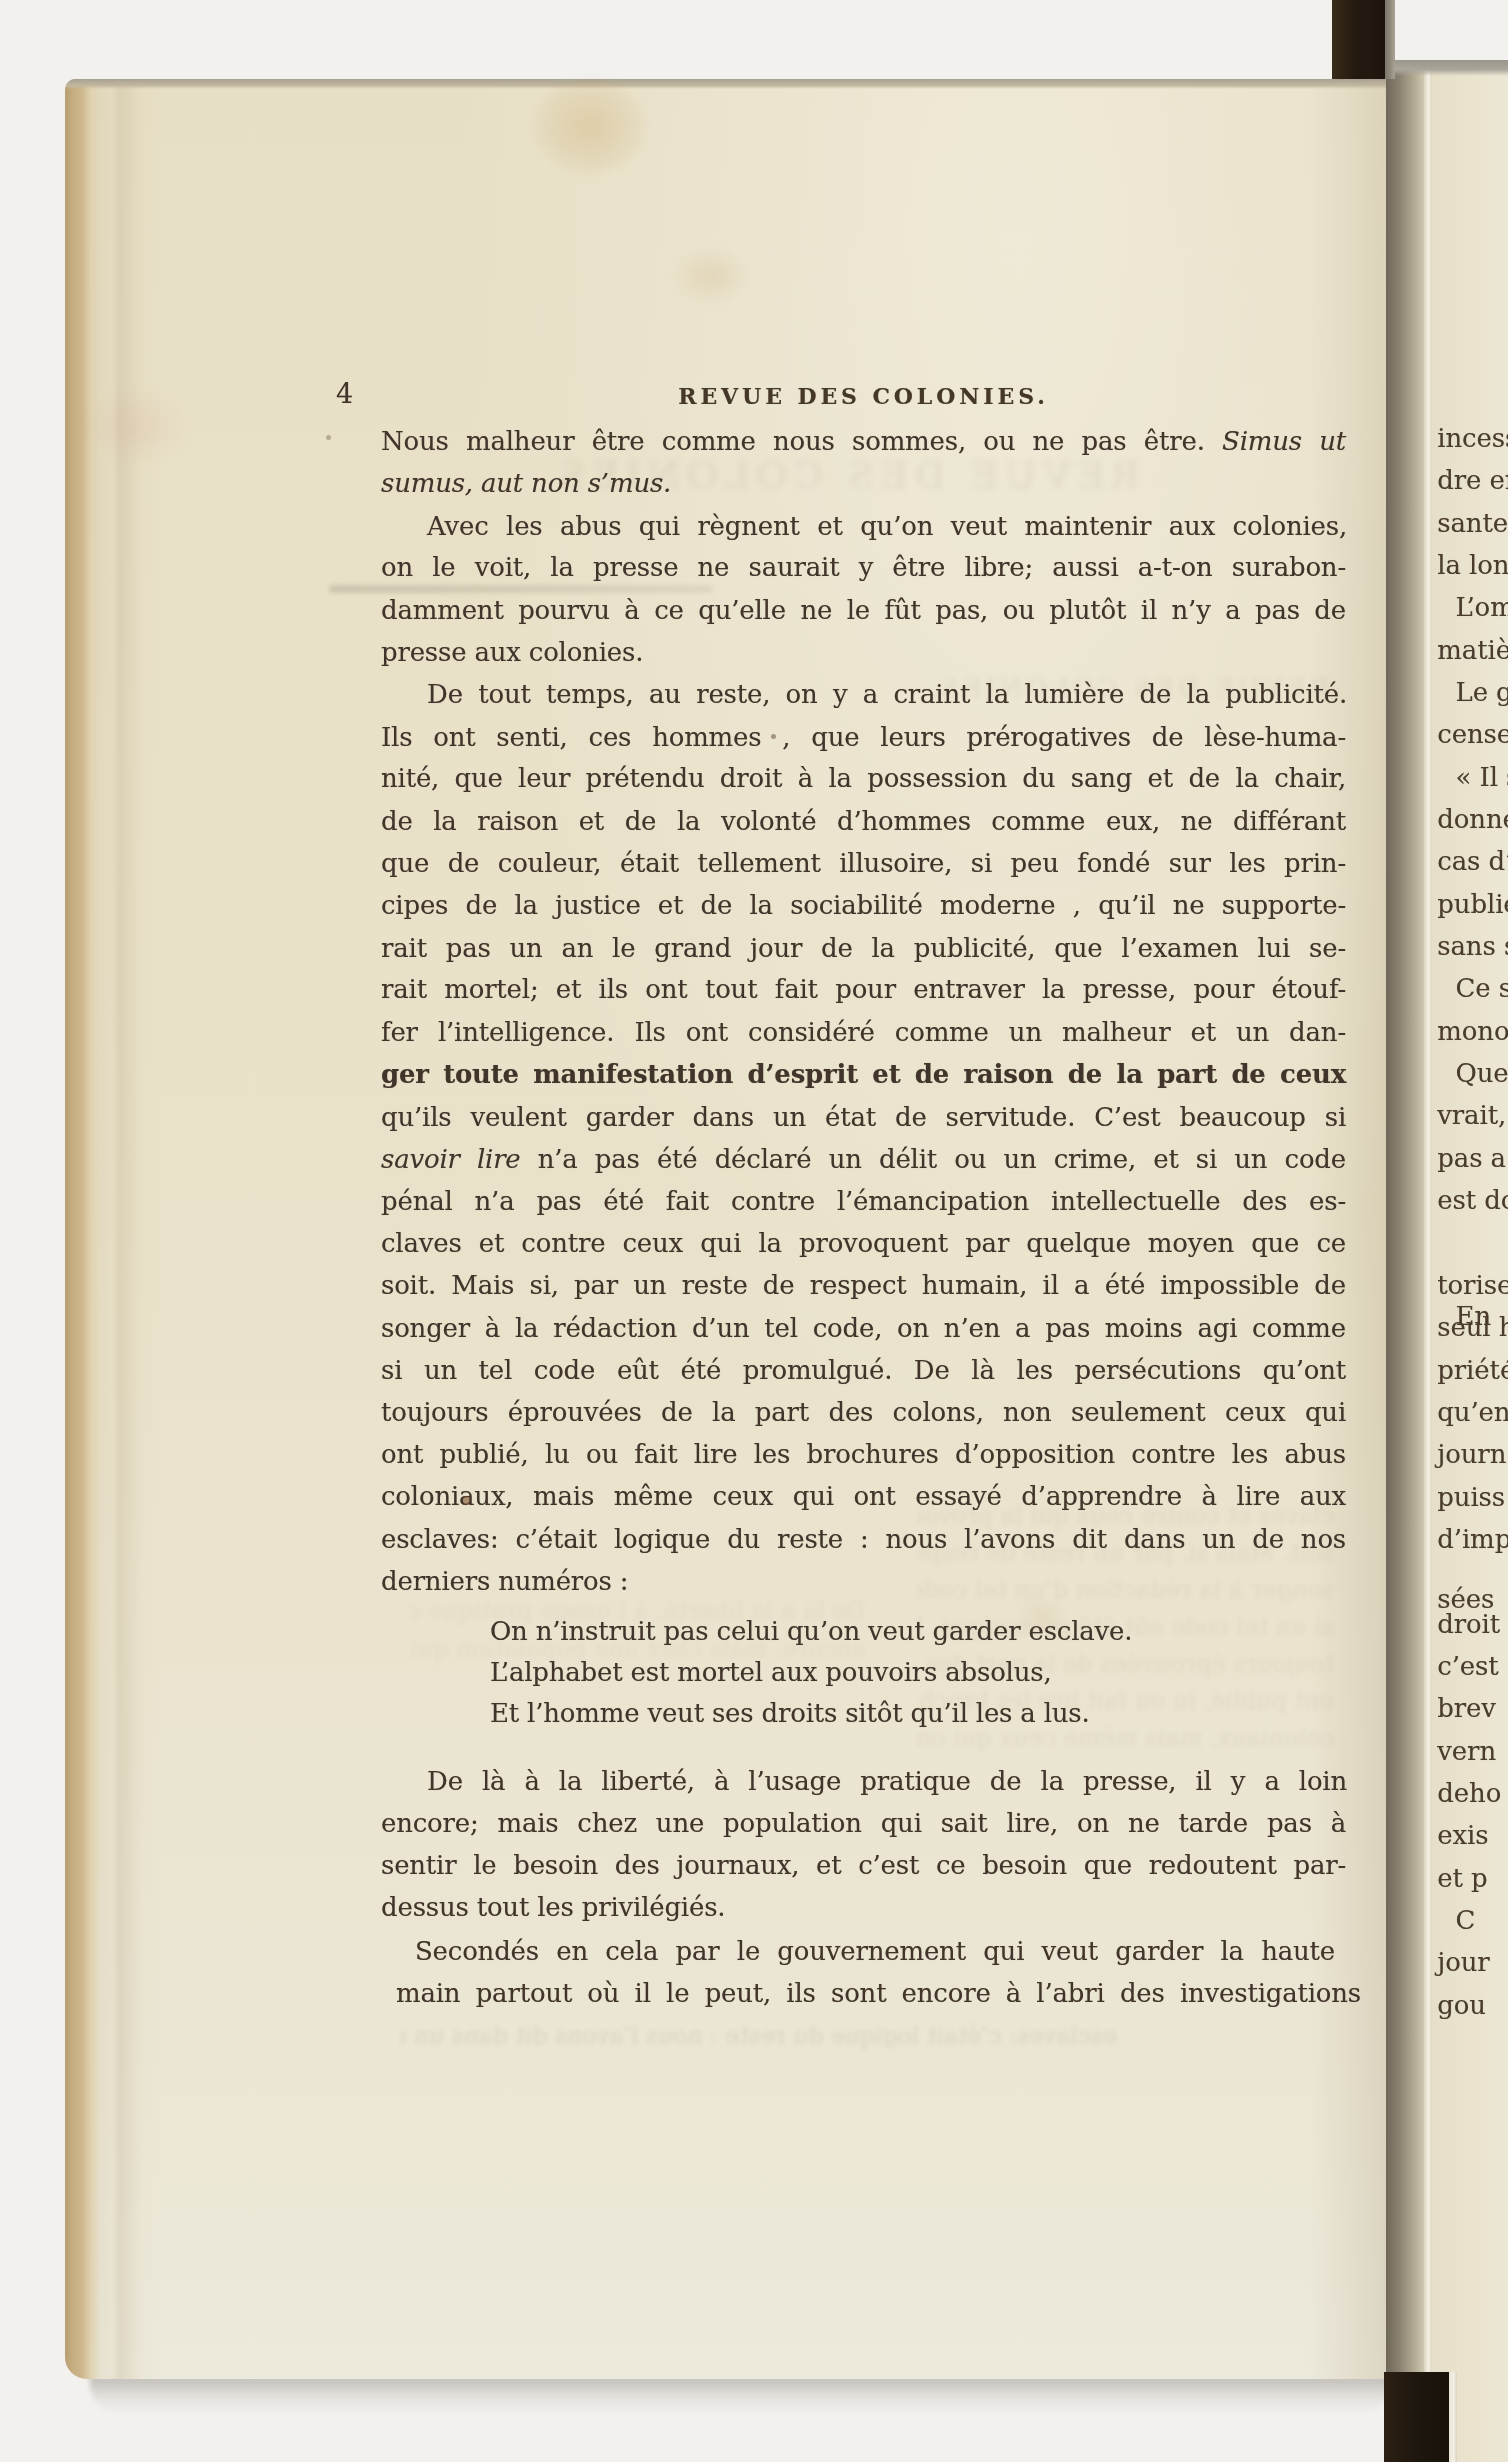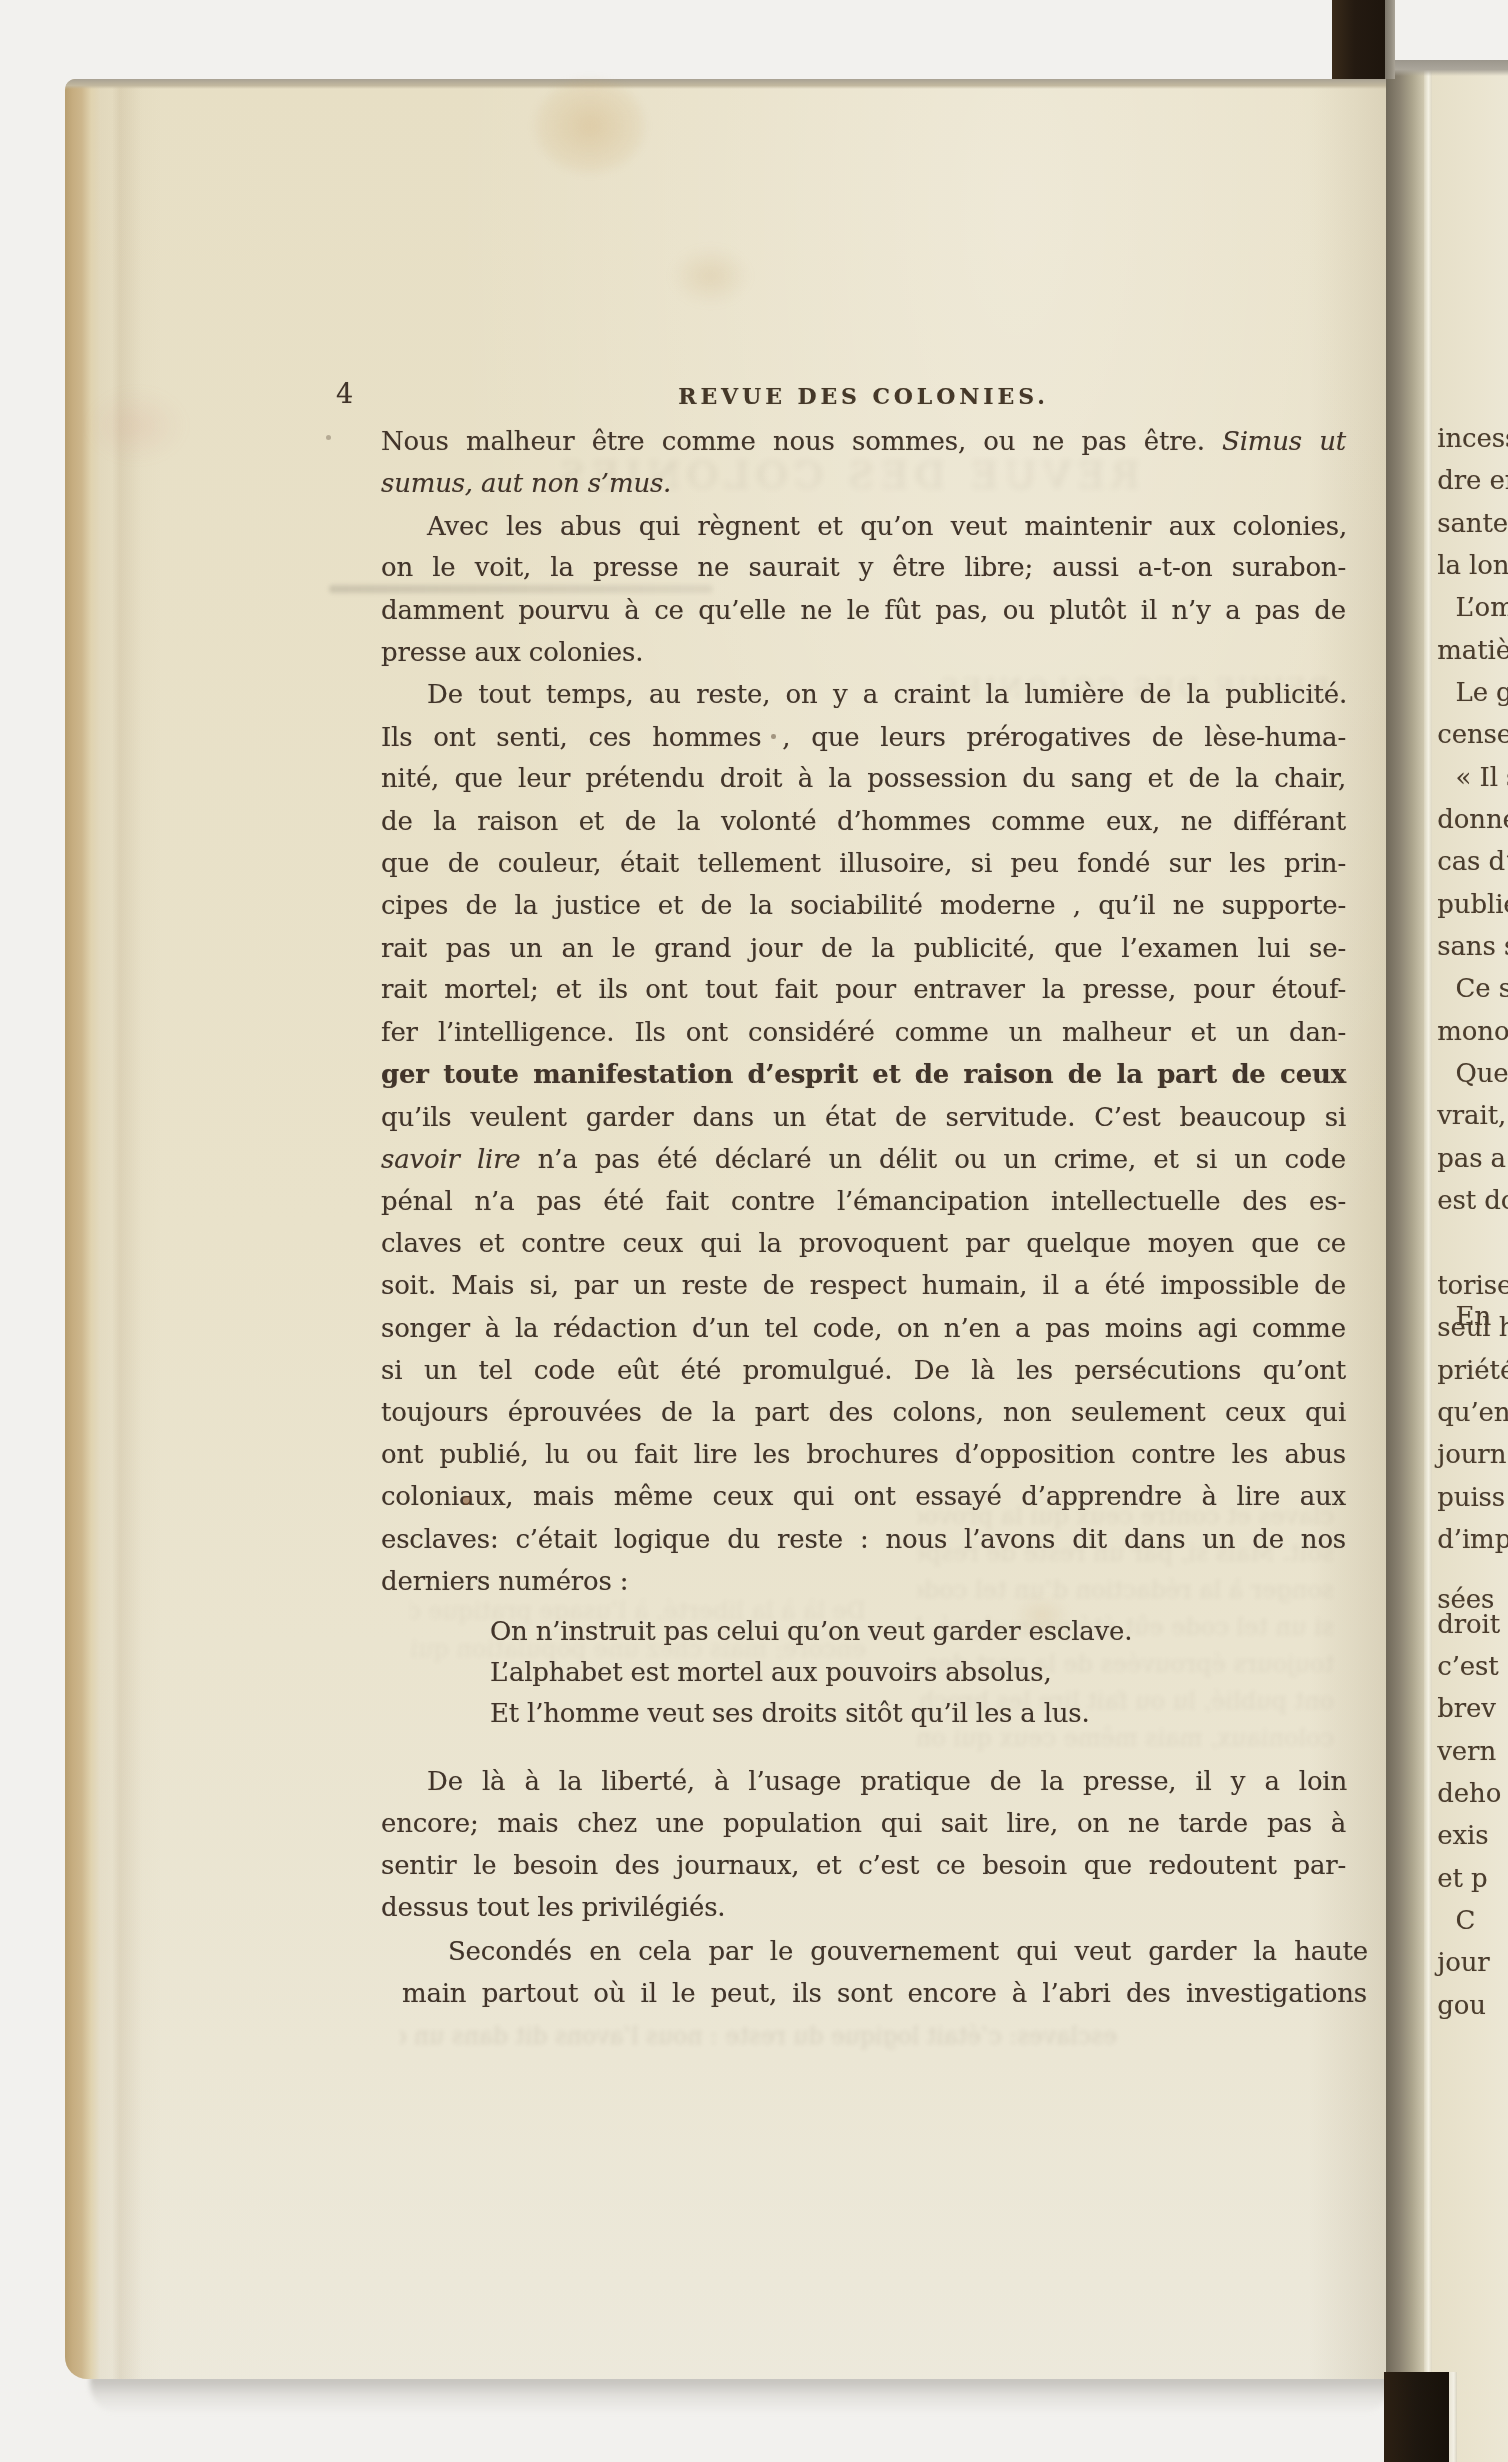--- a/index.html
+++ b/index.html
@@ -88,21 +88,21 @@
   }
   #runhead{
     position:absolute;left:381px;top:383px;width:965px;text-align:center;
     font-size:22px;letter-spacing:3.9px;color:#453829;font-weight:600;
     text-shadow:0 0 0.7px rgba(69,56,41,.35);
   }
   .textblock{position:absolute;width:965px;}
   #para1{left:381px;top:420px;height:1186px;}
   #verse{left:490px;top:1610px;width:821px;height:130px;}
   #para2{left:381px;top:1760px;height:176px;}
-  #para3{left:402px;top:1930px;height:91px;}
+  #para3{left:369px;top:1930px;height:91px;}
   .tl{
     position:absolute;left:0;width:965px;line-height:42px;white-space:nowrap;
     font-size:26px;color:#41342a;letter-spacing:-0.2px;
     text-align:justify;text-align-last:justify;
     text-shadow:0 0 0.7px rgba(65,52,42,.38);
   }
   .tl.nj{text-align-last:left;}
   .tl.ind{padding-left:46px;width:920px;}
   #verse .tl{width:821px;text-align-last:left;}
   .it{font-style:italic;}
@@ -204,21 +204,21 @@
       <div class="tl nj" style="top: 82px;"><span>Et l’homme veut ses droits sitôt qu’il les a lus.</span></div>
     </div>
   <div id="para2" class="textblock">
       <div class="tl ind" style="top: 0px;"><span>De là à la liberté, à l’usage pratique de la presse, il y a loin</span></div>
       <div class="tl" style="top: 42px;"><span>encore; mais chez une population qui sait lire, on ne tarde pas à</span></div>
       <div class="tl" style="top: 84px;"><span>sentir le besoin des journaux, et c’est ce besoin que redoutent par-</span></div>
       <div class="tl nj" style="top: 126px;"><span>dessus tout les privilégiés.</span></div>
     </div>
   <div id="para3" class="textblock">
       <div class="tl ind" style="top: 0px;"><span>Secondés en cela par le gouvernement qui veut garder la haute</span></div>
-      <div class="tl" style="top: 42px;"><span>main partout où il le peut, ils sont encore à l’abri des investigations</span></div>
+      <div class="tl" style="top: 42px; margin-left: 27px;"><span>main partout où il le peut, ils sont encore à l’abri des investigations</span></div>
     </div>
 
   <div id="smudge-line"></div>
   <div id="stain-1" class="stain"></div>
   <div id="stain-2" class="stain"></div>
   <div id="stain-3" class="stain"></div>
   <div id="stain-4" class="stain"></div>
   <div id="speck-1" class="speck"></div>
   <div id="speck-2" class="speck"></div>
   <div id="speck-3" class="speck"></div>

